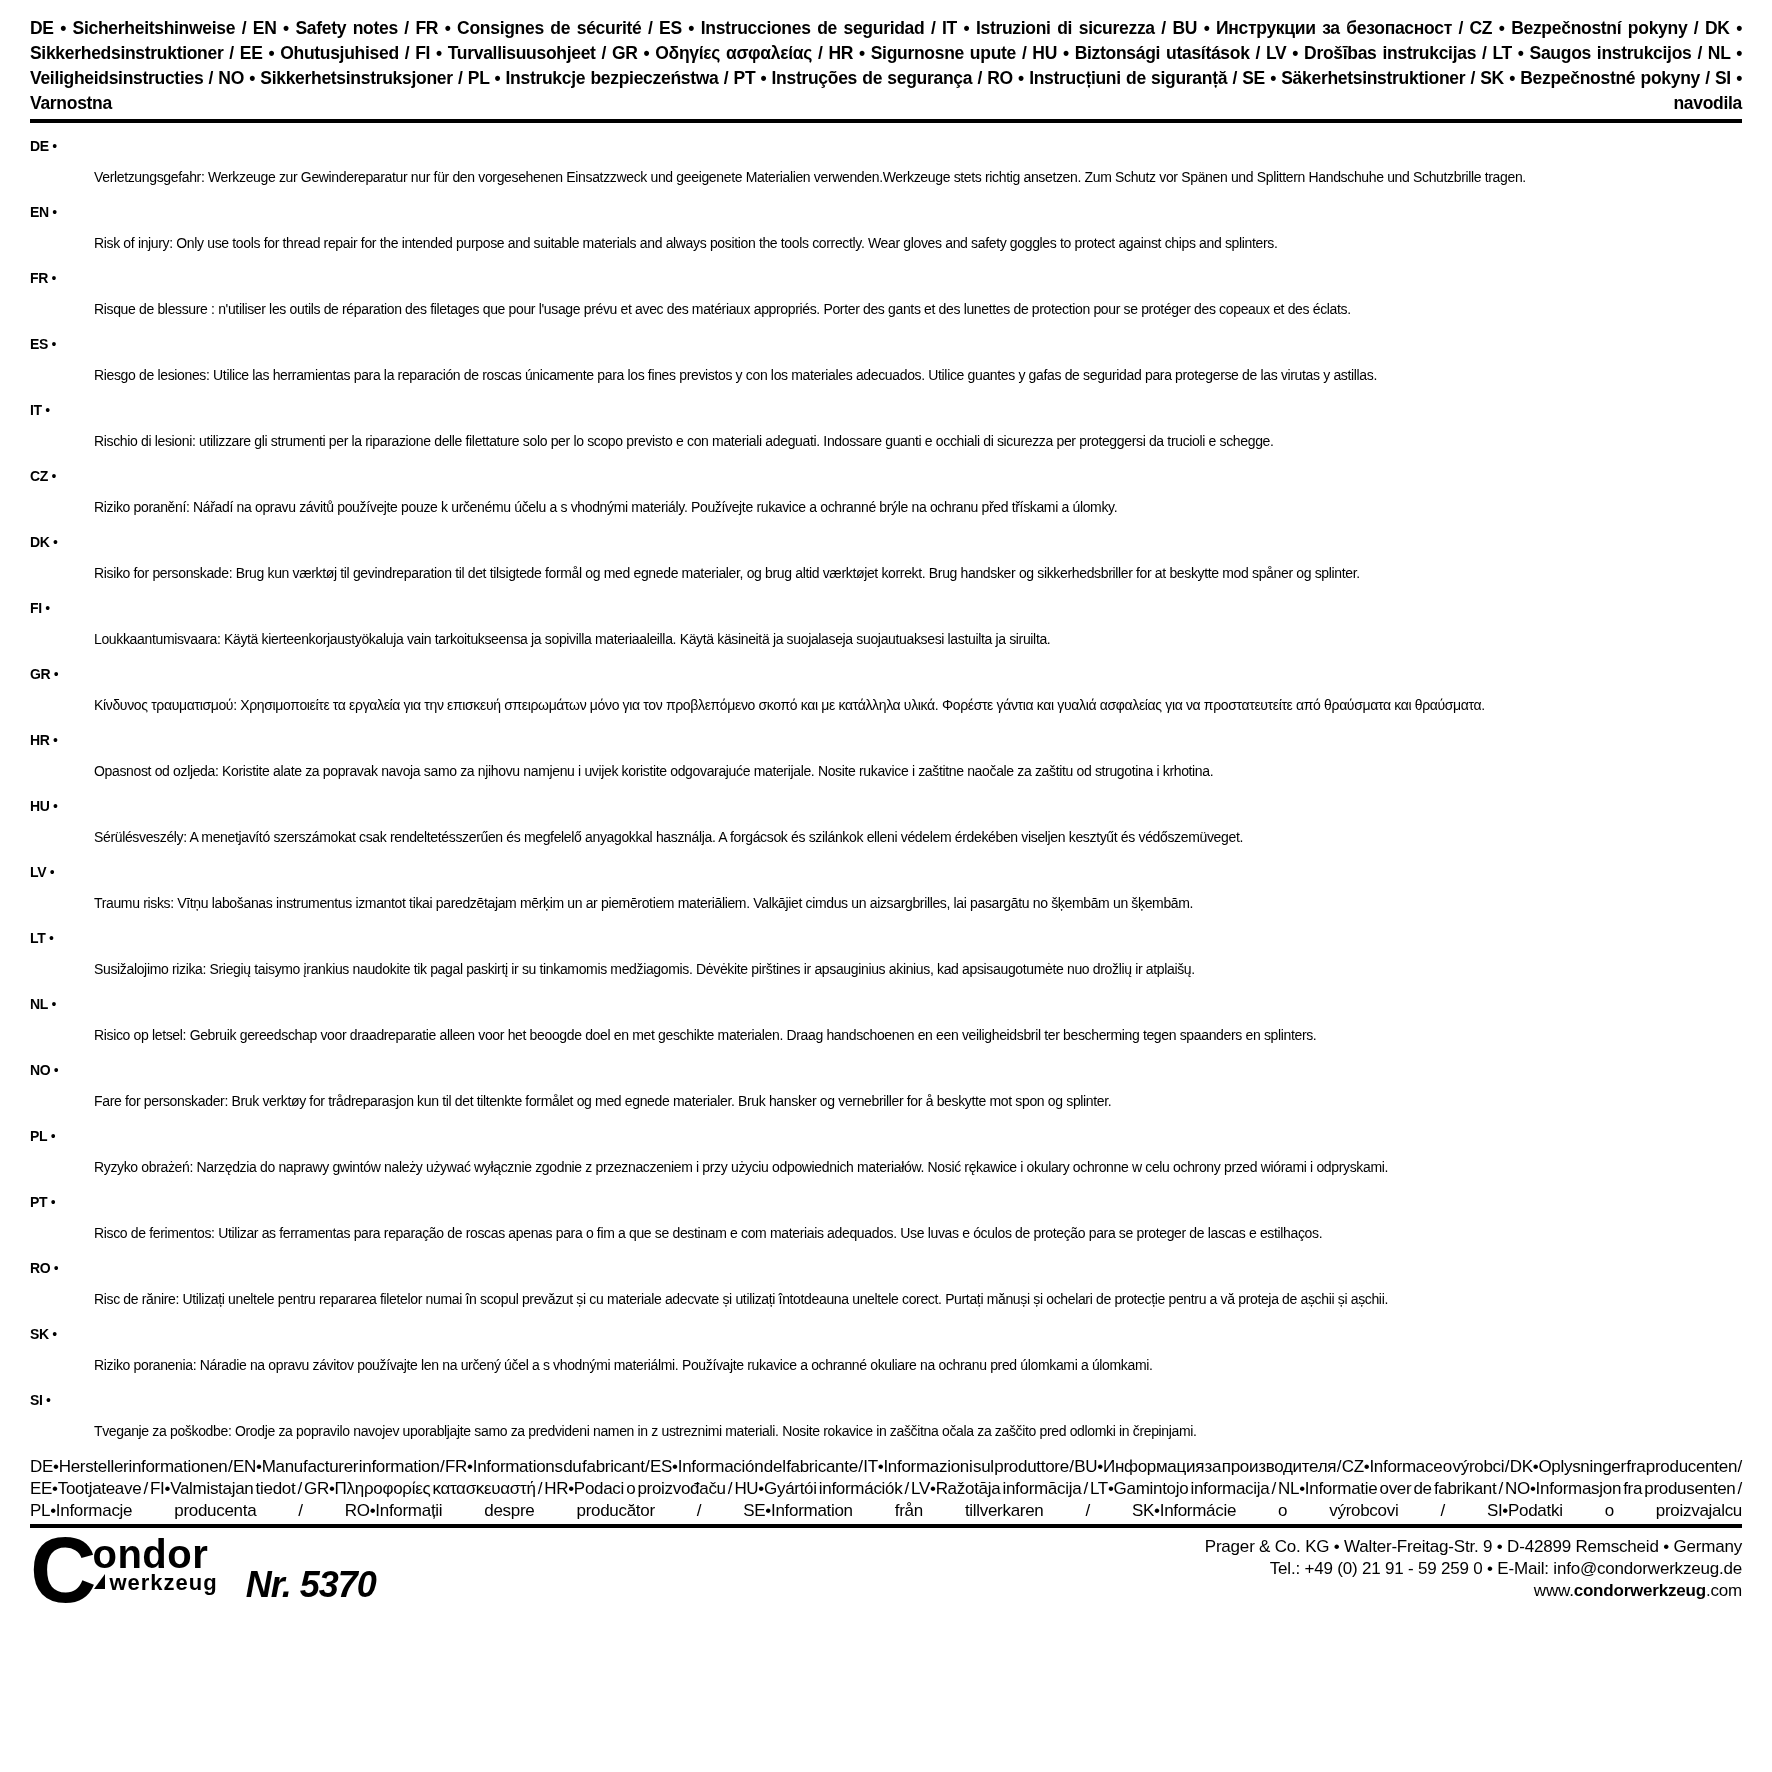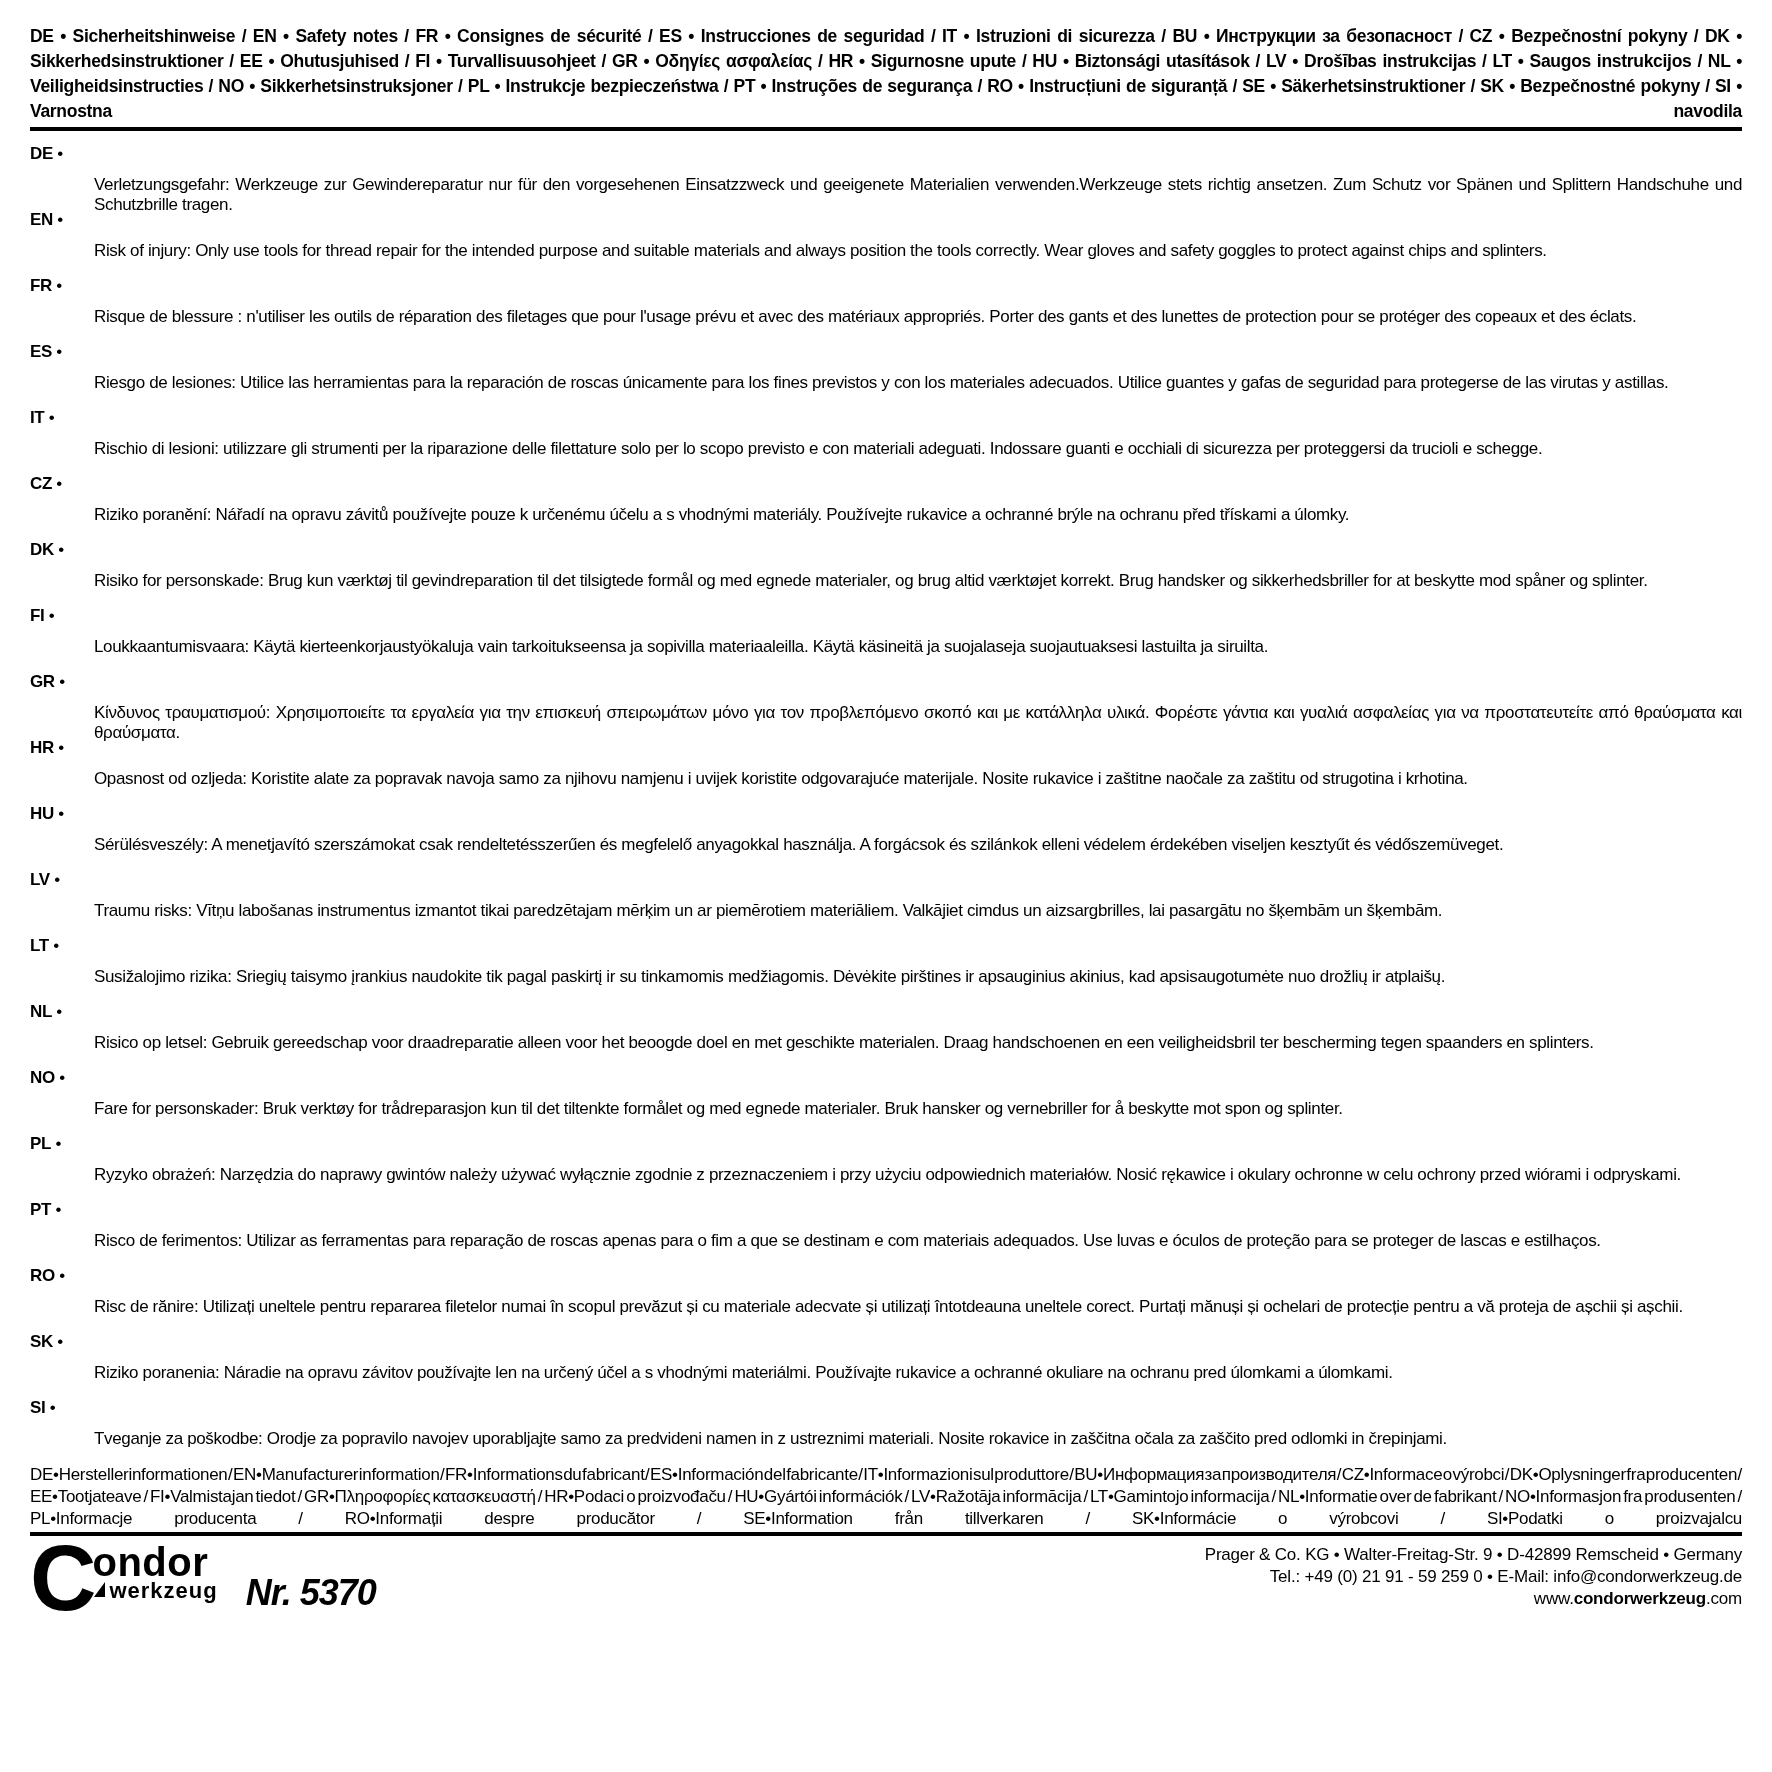--- a/index.html
+++ b/index.html
@@ -5,21 +5,21 @@
   html, body { margin: 0; padding: 0; background: #ffffff; }
   body {
     width: 1772px; height: 1772px;
     color: #000;
     font-family: "Liberation Sans", sans-serif;
     overflow: hidden;
   }
   .page {
     box-sizing: border-box;
     width: 1772px; height: 1772px;
-    padding: 24px 30px 0 30px;
+    padding: 16px 30px 0 30px;
   }
   .header-title {
     font-weight: bold;
     font-size: 17.5px;
     line-height: 25px;
     letter-spacing: -0.3px;
     text-align: justify;
     text-align-last: justify;
   }
   .rule {
@@ -27,21 +27,21 @@
     background: #000;
     margin-top: 3px;
   }
   .notes {
     margin-top: 13px;
   }
   .note-row {
     display: flex;
     height: 66px;
     overflow: visible;
-    font-size: 17px;
+    font-size: 14px;
     line-height: 20px;
     letter-spacing: -0.35px;
   }
   .note-code {
     flex: 0 0 64px;
     white-space: nowrap;
   }
   .note-code .code { font-weight: bold; }
   .note-text {
     flex: 1;

